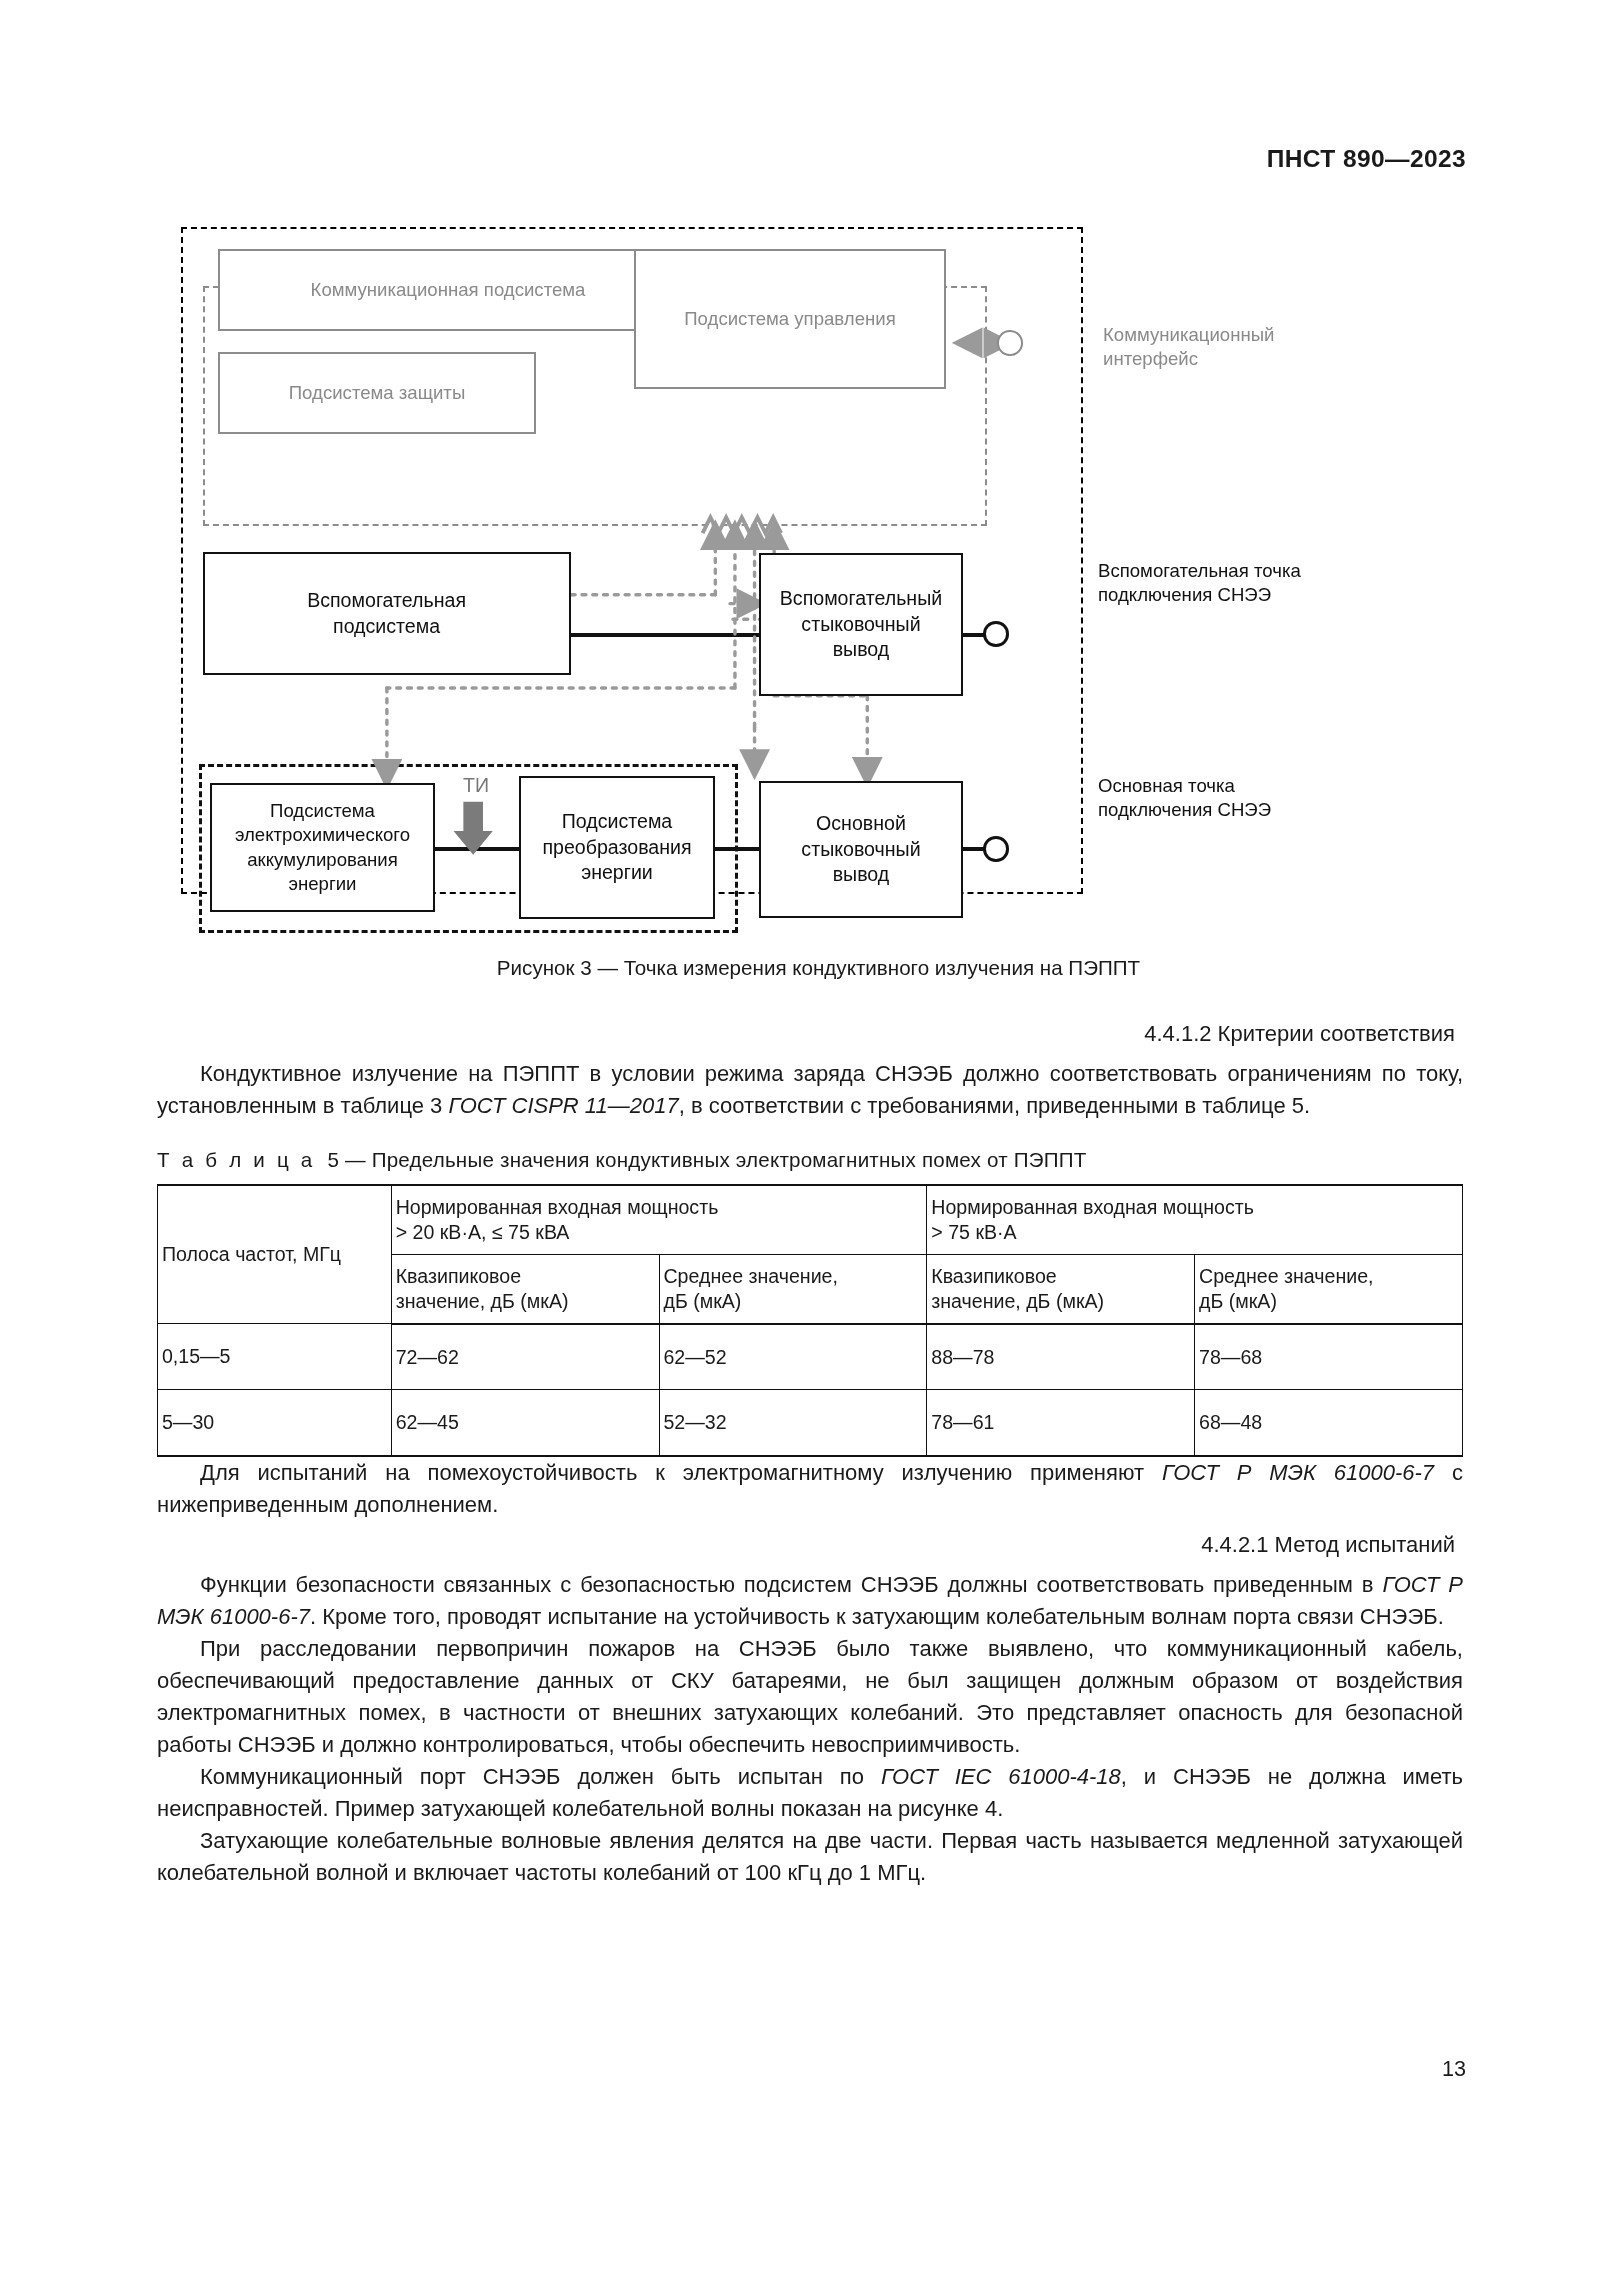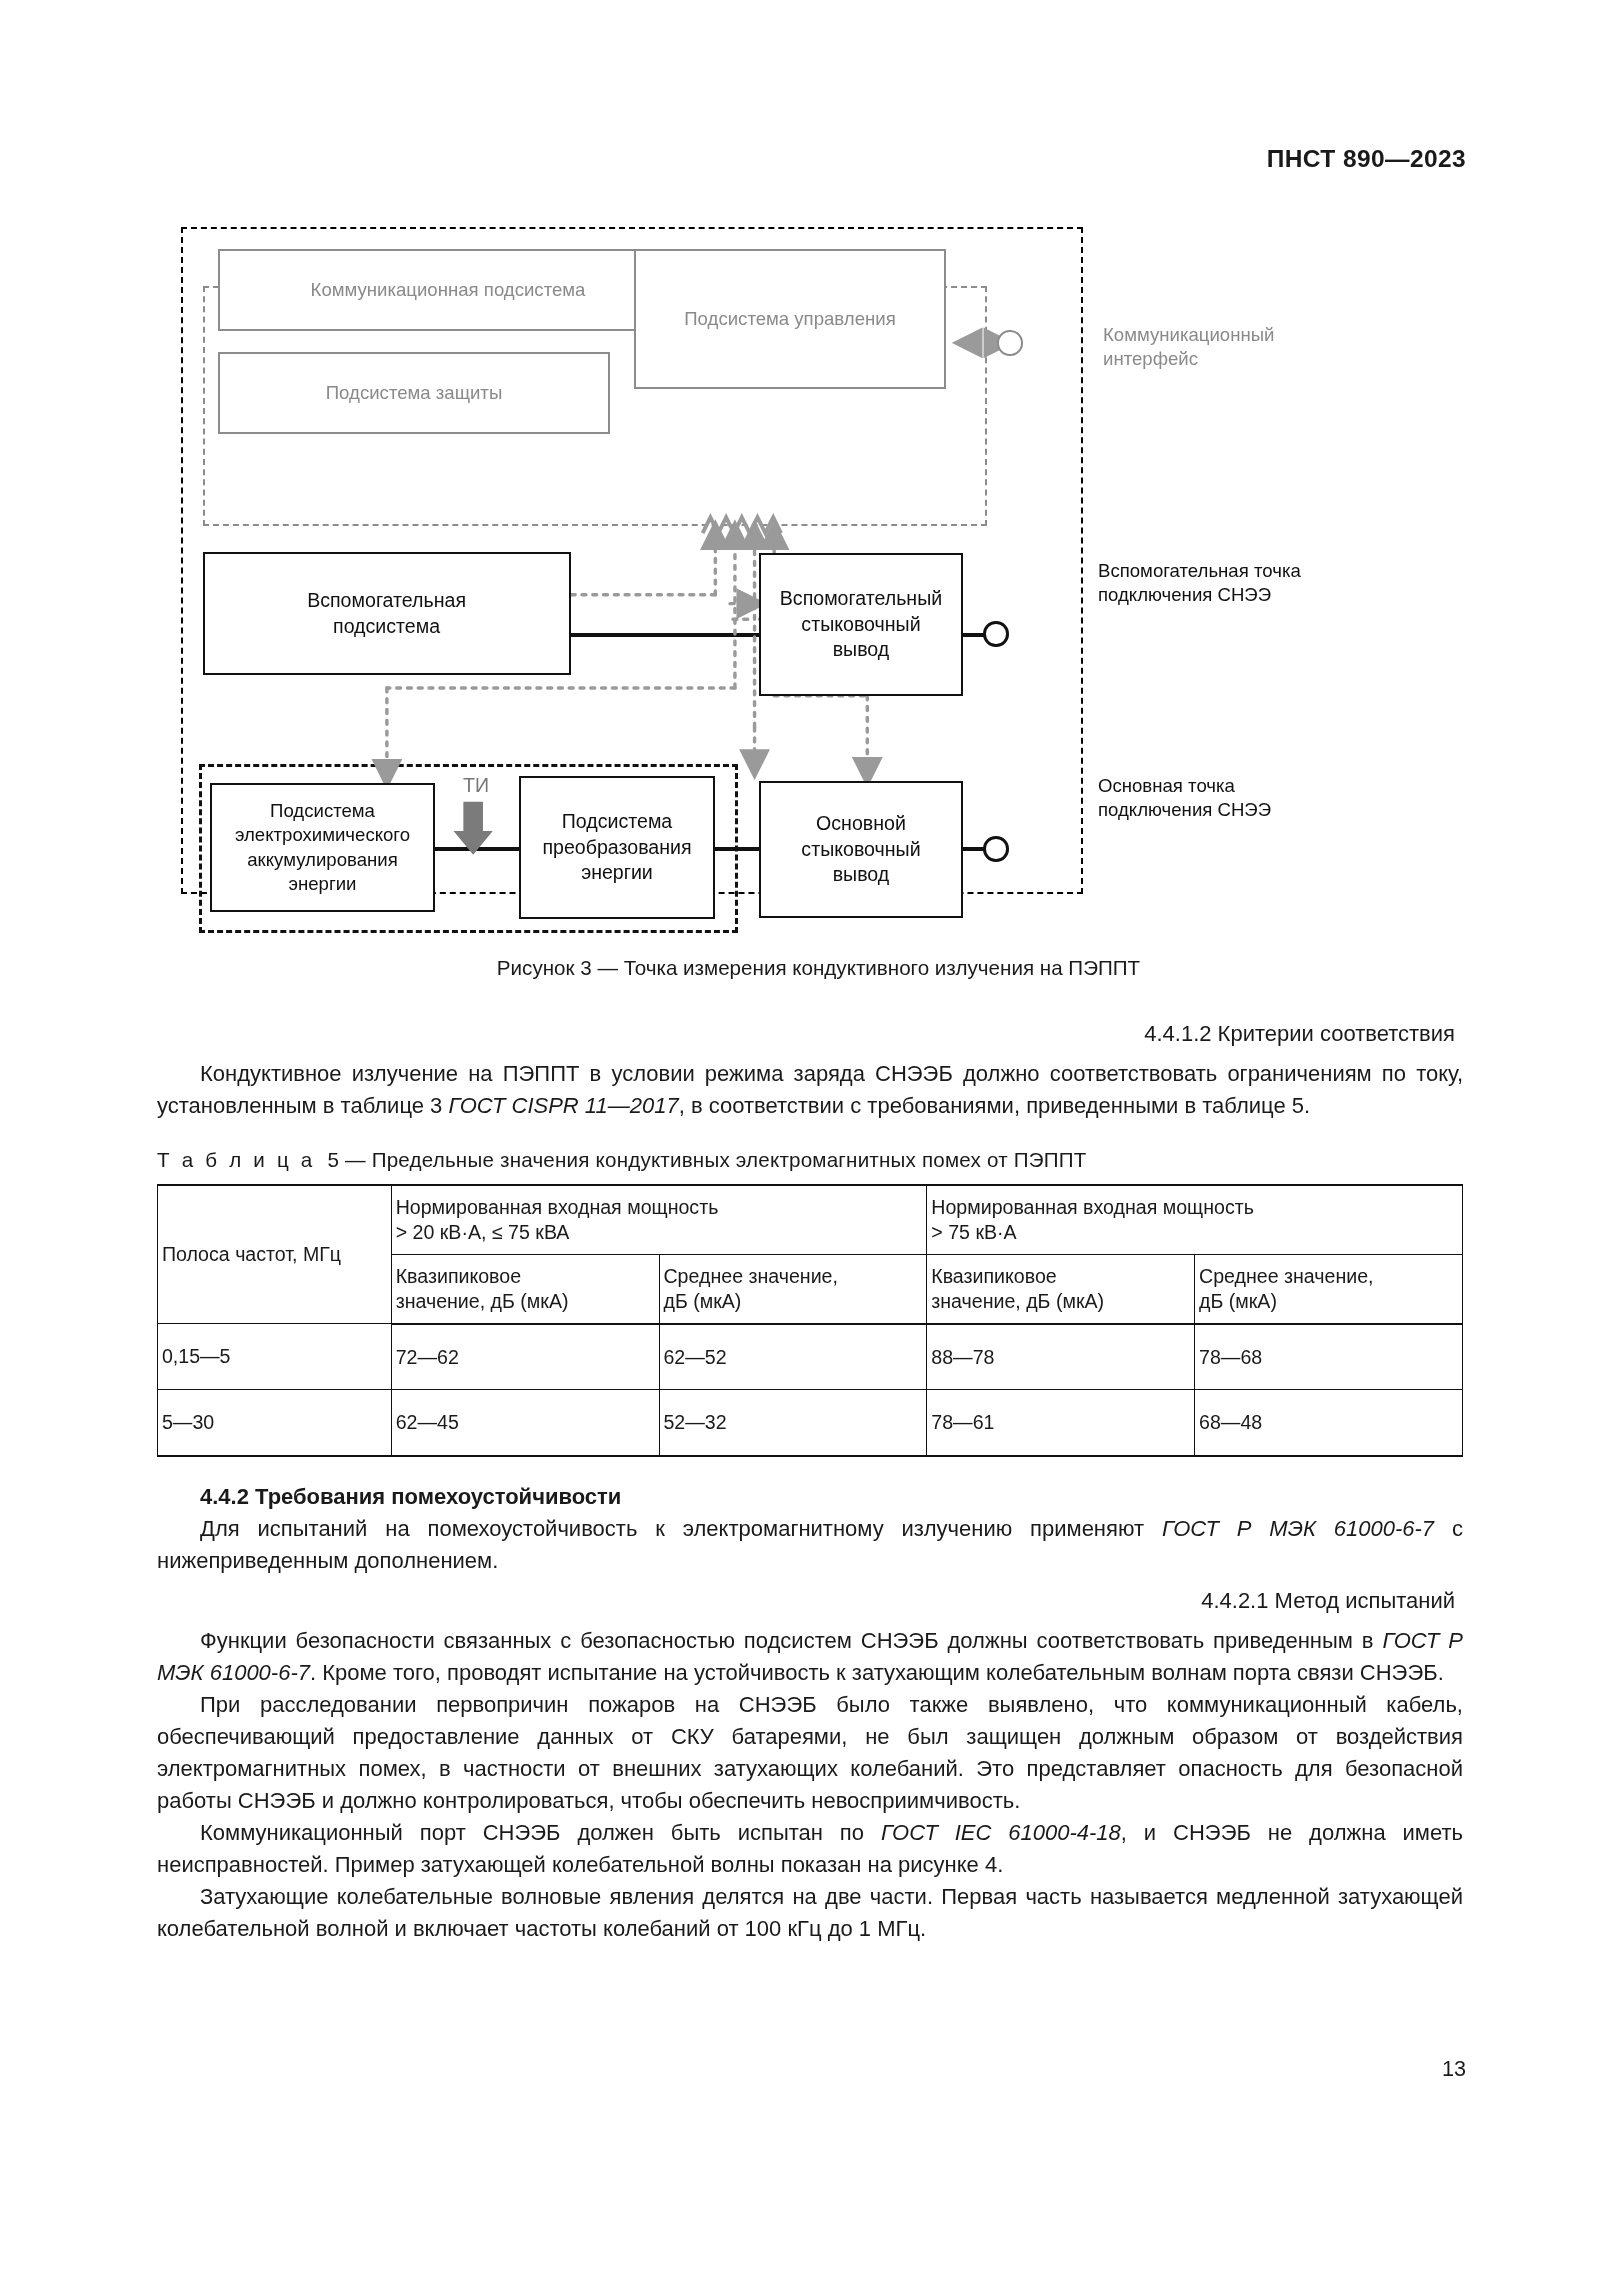--- a/index.html
+++ b/index.html
@@ -81,21 +81,21 @@
     background: #fff;
     display: flex;
     align-items: center;
     justify-content: center;
     text-align: center;
     color: #8a8a8a;
     font-size: 18.6px;
     line-height: 1.25;
   }
   .box-comm   { left: 37px;  top: 21.6px;  width: 460px; height: 82px; }
-  .box-prot   { left: 37px;  top: 125px; width: 392px; height: 82px; }
+  .box-prot   { left: 37px;  top: 125px; width: 318px; height: 82px; }
   .box-manage { left: 453px; top: 21.6px;  width: 312px; height: 140px; }
 
   .bbox {
     position: absolute;
     border: 2.9px solid #111;
     box-sizing: border-box;
     background: #fff;
     display: flex;
     align-items: center;
     justify-content: center;
@@ -363,21 +363,20 @@
       <tr class="datarow">
         <td class="outer-b">5—30</td>
         <td class="outer-b">62—45</td>
         <td class="outer-b">52—32</td>
         <td class="outer-b">78—61</td>
         <td class="outer-b">68—48</td>
       </tr>
     </tbody>
       </table>
 
-    <p class="sec-head">4.4.2 Требования помехоустойчивости</p>
 
     <p class="para"><span>Для испытаний на помехоустойчивость к электромагнитному излучению применяют </span><span class="ital">ГОСТ Р МЭК 61000-6-7</span><span> с нижеприведенным дополнением.</span></p>
 
     <p class="plain">4.4.2.1 Метод испытаний</p>
 
     <p class="para"><span>Функции безопасности связанных с безопасностью подсистем СНЭЭБ должны соответствовать приведенным в </span><span class="ital">ГОСТ Р МЭК 61000-6-7</span><span>. Кроме того, проводят испытание на устойчивость к затухающим колебательным волнам порта связи СНЭЭБ.</span></p>
 
     <p class="para">При расследовании первопричин пожаров на СНЭЭБ было также выявлено, что коммуникационный кабель, обеспечивающий предоставление данных от СКУ батареями, не был защищен должным образом от воздействия электромагнитных помех, в частности от внешних затухающих колебаний. Это представляет опасность для безопасной работы СНЭЭБ и должно контролироваться, чтобы обеспечить невосприимчивость.</p>
 
     <p class="para"><span>Коммуникационный порт СНЭЭБ должен быть испытан по </span><span class="ital">ГОСТ IEC 61000-4-18</span><span>, и СНЭЭБ не должна иметь неисправностей. Пример затухающей колебательной волны показан на рисунке 4.</span></p>

